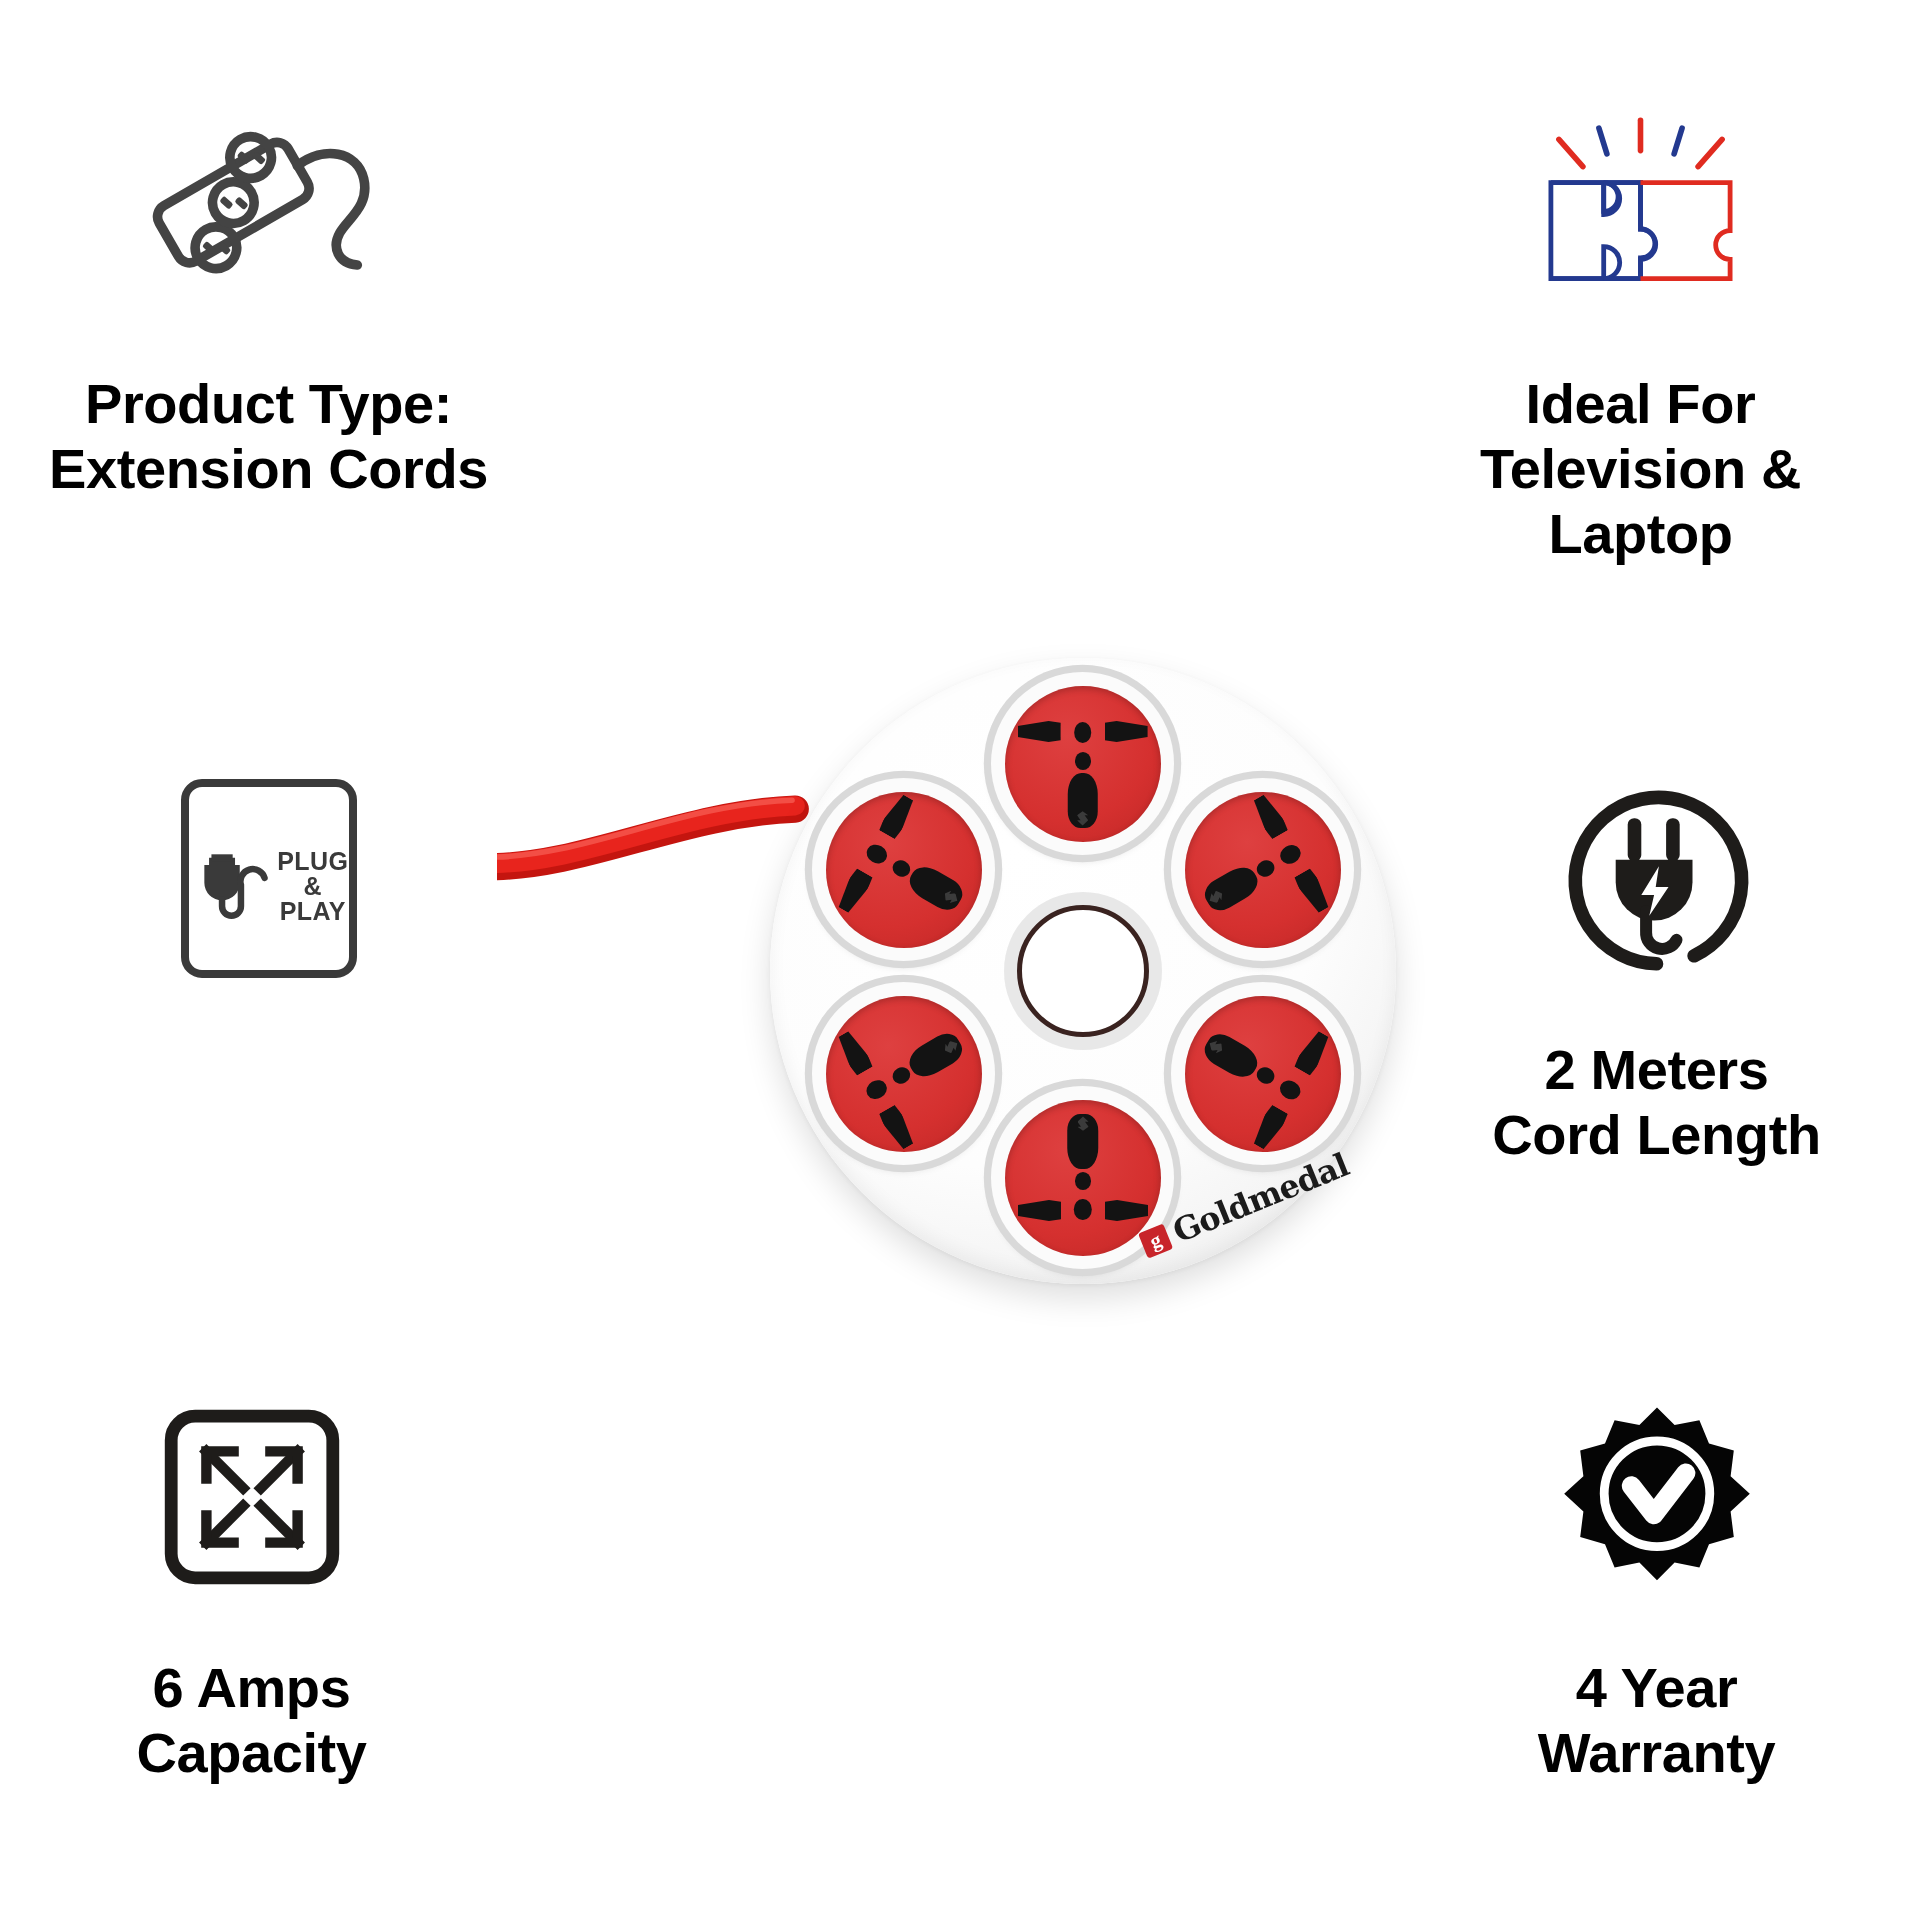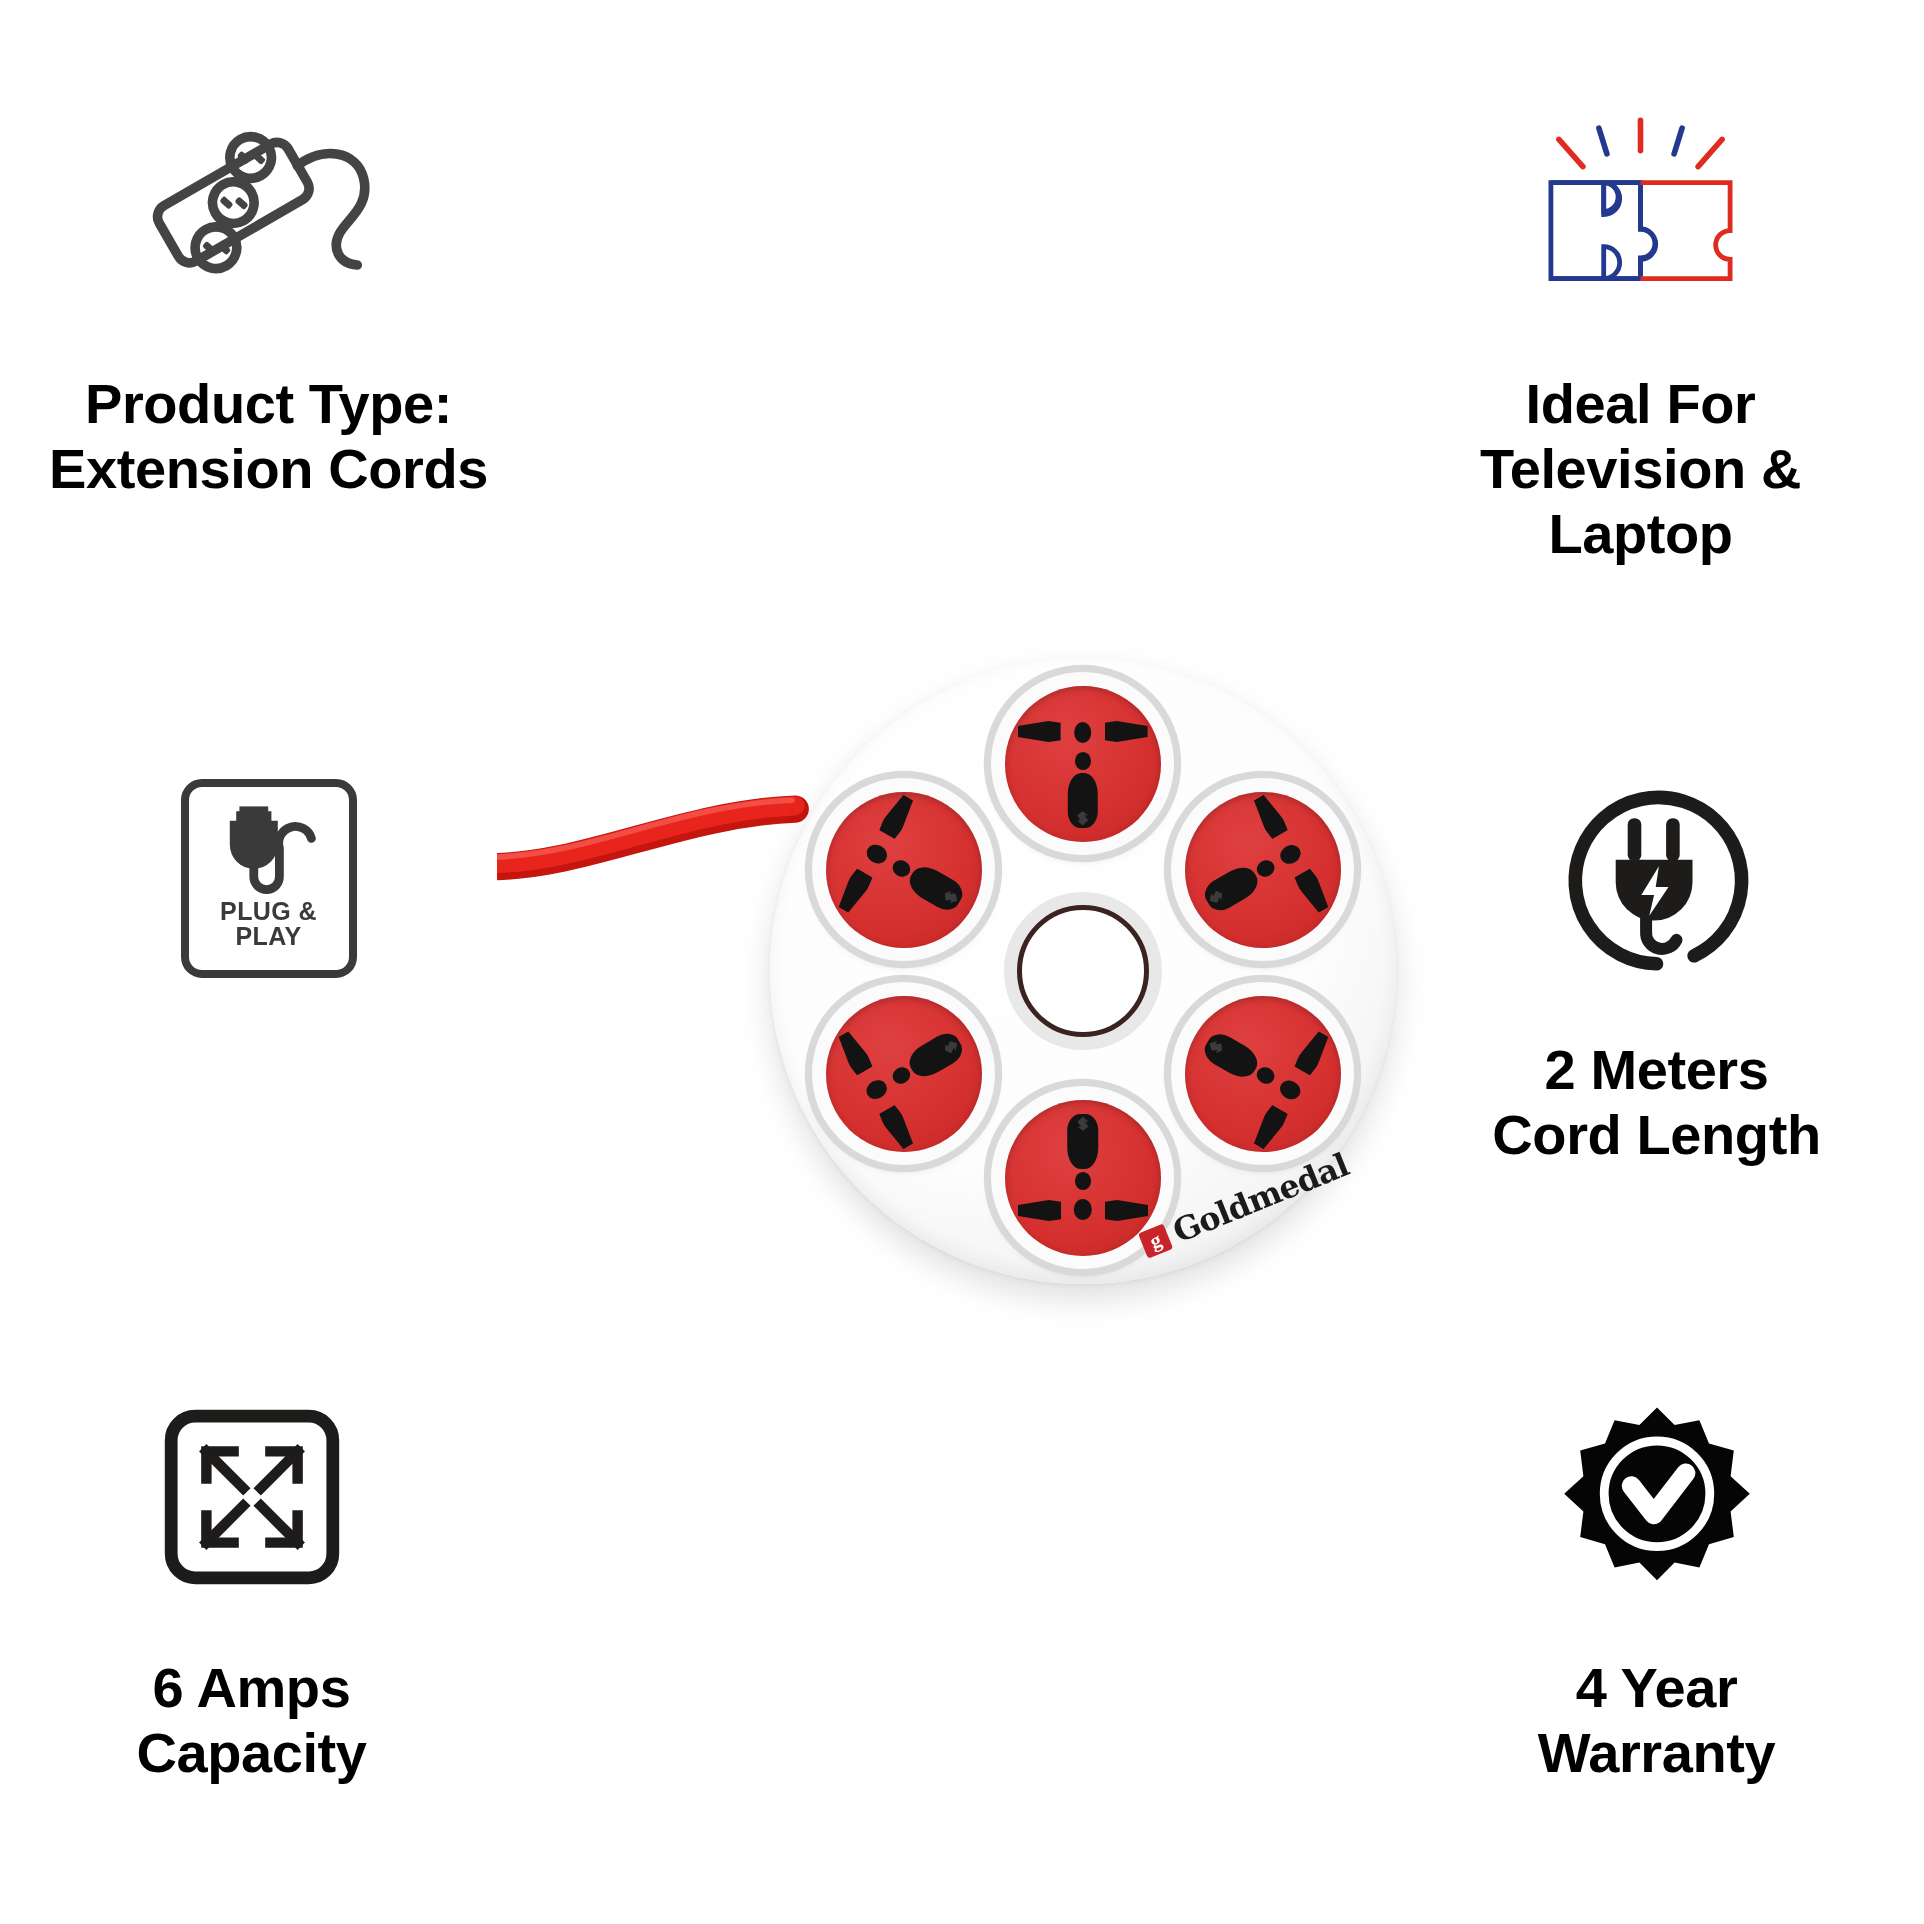--- a/index.html
+++ b/index.html
@@ -15,20 +15,21 @@
     font-family: "Liberation Sans", sans-serif;
     overflow: hidden;
   }
 
   
   .feature {
     position: absolute;
     width: 497px;
     display: flex;
     flex-direction: column;
+    align-items: center;
   }
   .feature .icon-wrap {
     height: 265px;
     display: flex;
     align-items: center;
     justify-content: center;
   }
   .feature .caption {
     margin-top: 27px;
     text-align: center;
@@ -168,21 +169,21 @@
     color: #1b1b1b;
     letter-spacing: -0.8px;
   }
 
   
   .plugplay-box {
     width: 176px; height: 199px;
     border: 8.8px solid #3a3a3a;
     border-radius: 21px;
     display: flex;
-    flex-direction: column;
+    flex-direction: row;
     align-items: center;
     justify-content: flex-start;
     box-sizing: border-box;
     padding-top: 13px;
   }
   .plugplay-text {
     font-size: 25px;
     font-weight: bold;
     color: #3a3a3a;
     text-align: center;

